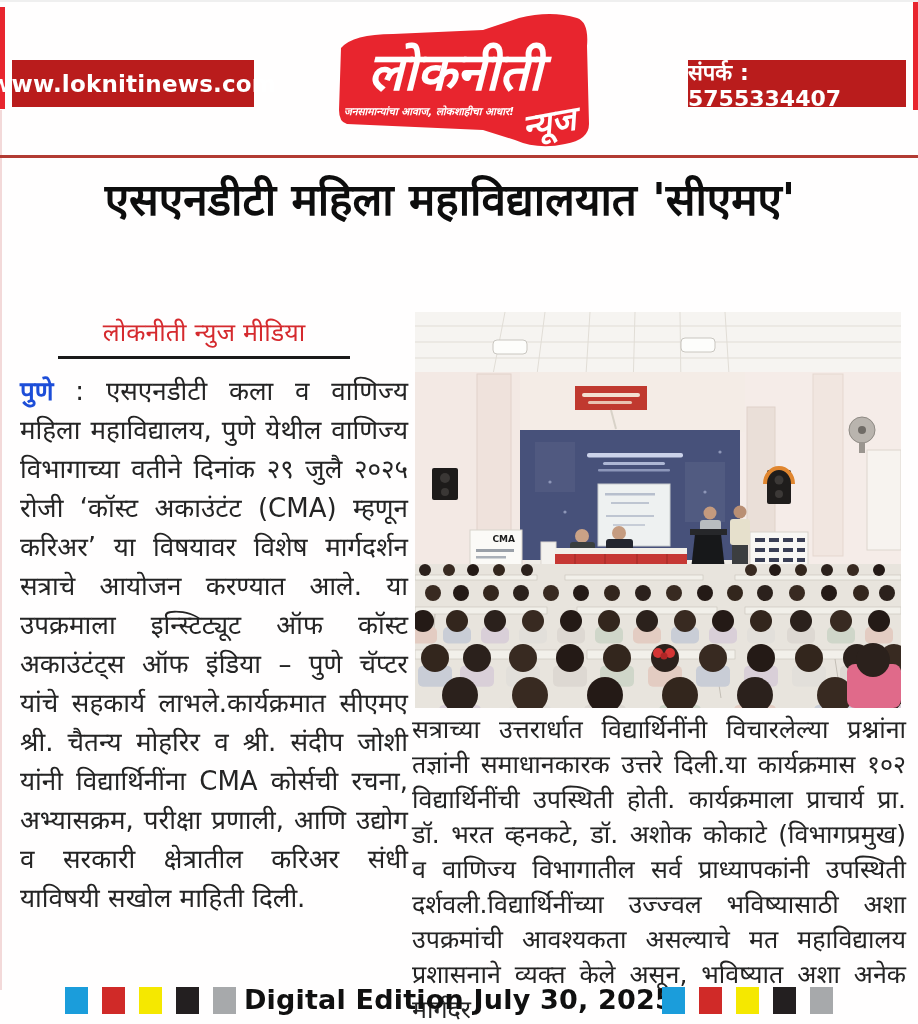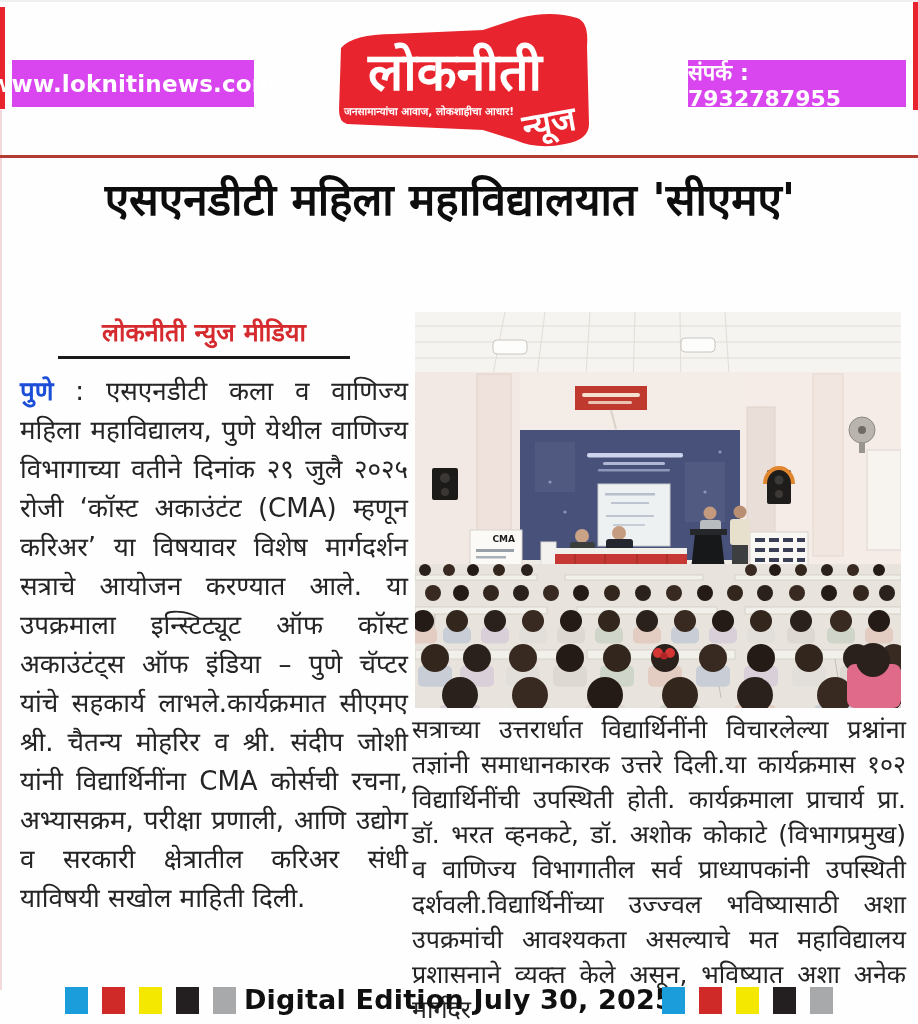--- a/index.html
+++ b/index.html
@@ -7,37 +7,37 @@
     position:relative;width:918px;height:1024px;background:#fffefe;
     font-family:"DejaVu Sans","Liberation Sans",sans-serif;overflow:hidden;
     border-top:2px solid #efefef;
   }
   
   .edge-strip{position:absolute;background:#e8252e;}
   .edge-strip.left{left:0;top:5px;width:5px;height:102px;}
   .edge-strip.right{right:0;top:0;width:5px;height:108px;}
   .edge-faint{position:absolute;left:0;top:108px;width:2px;height:880px;background:#f3d9d9;}
   .red-box{
-    position:absolute;top:58px;height:47px;background:#d946ef;color:#fff;
+    position:absolute;top:58px;height:47px;background:#b91c1c;color:#fff;
     font-weight:bold;display:flex;align-items:center;justify-content:center;
   }
   .www-box{left:12px;width:242px;font-size:23px;letter-spacing:.2px;}
   .contact-box{right:12px;width:218px;font-size:22px;}
-  .logo{position:absolute;left:333px;top:10px;width:262px;height:138px;}
+  .logo{position:absolute;left:333px;top:10px;width:262px;height:138px;font-style:italic;}
   .logo svg{display:block;}
   .header-rule{position:absolute;left:0;top:153px;width:918px;height:3px;background:#b23b33;}
   
   .headline{
     position:absolute;left:0;top:168px;width:900px;text-align:center;
     color:#0d0d0d;font-weight:800;font-size:44px;line-height:60px;
   }
   
   .byline{
     position:absolute;left:58px;top:312px;width:292px;text-align:center;
-    color:#d52a2e;font-weight:bold;font-size:25px;
+    color:#d52a2e;font-weight:normal;font-size:25px;
   }
   .byline-rule{position:absolute;left:58px;top:354px;width:292px;height:3px;background:#1a1a1a;}
   
   .col-left{
     position:absolute;left:20px;top:370px;width:388px;
     font-size:26px;line-height:39px;color:#242424;text-align:justify;
   }
   .col-left .lead{font-weight:bold;color:#1d4ed8;}
   .photo{position:absolute;left:415px;top:310px;width:444px;height:396px;}
   .col-right{
@@ -70,21 +70,21 @@
   <div class="logo">
     <svg width="262" height="138" viewBox="0 0 262 138">
       <path fill="#e8252e" d="M8,36 Q20,22 60,22 L150,18 L186,6 Q218,-2 244,6 Q256,10 254,34 L256,112 Q256,128 232,132 Q205,138 182,128 L150,118 L14,112 Q6,110 6,98 Z"></path>
       <text x="122" y="78" text-anchor="middle" fill="#ffffff" font-size="52" font-weight="bold">लोकनीती</text>
       <text x="96" y="103" text-anchor="middle" fill="#ffffff" font-size="10.5" font-weight="bold">जनसामान्यांचा आवाज, लोकशाहीचा आधार!</text>
       <text x="218" y="122" text-anchor="middle" fill="#ffffff" font-size="33" font-weight="bold" transform="rotate(-10 218 122)">न्यूज</text>
     </svg>
   </div>
 
   <div class="red-box contact-box">
-    <span>संपर्क : 7932787955</span>
+    <span>संपर्क : 5755334407</span>
   </div>
 
   <div class="header-rule"></div>
 
   <div class="headline">
     <div>एसएनडीटी महिला महाविद्यालयात 'सीएमए'</div>
   </div>
 
   <div class="byline">लोकनीती न्युज मीडिया</div>
   <div class="byline-rule"></div>

